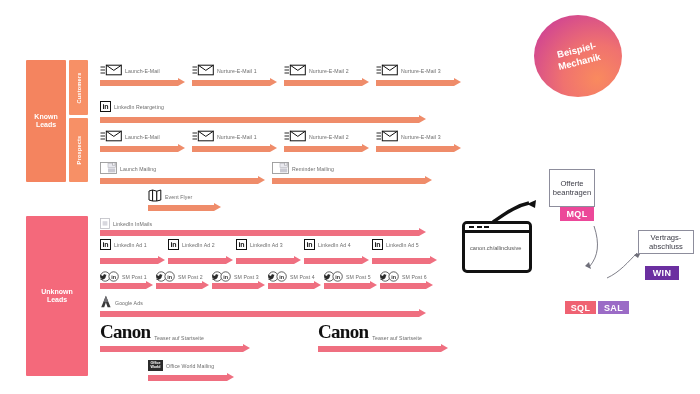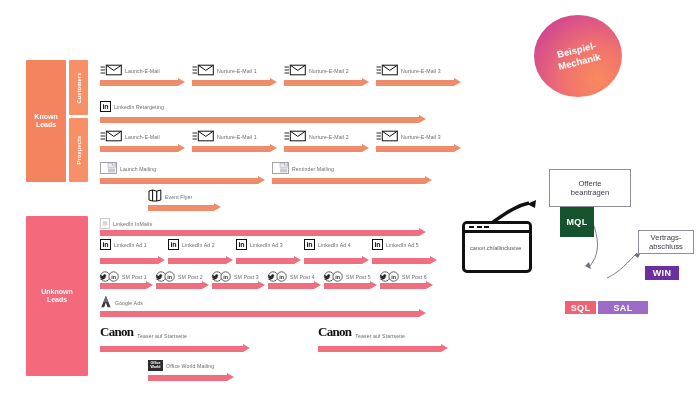--- a/index.html
+++ b/index.html
@@ -32,21 +32,21 @@
 
   
   .ic{display:block;flex:none;}
   .li-badge{width:11px;height:11px;border:1.4px solid #111;background:#fff;
      display:flex;align-items:center;justify-content:center;
      font-weight:bold;font-size:7px;color:#111;line-height:1;box-sizing:border-box;}
   .ow-badge{width:15px;height:11px;background:#2b2b2b;color:#fff;
      display:flex;flex-direction:column;align-items:center;justify-content:center;
      font-size:3.6px;font-weight:bold;line-height:1.05;box-sizing:border-box;}
   .canon-logo{font-family:"Liberation Serif","DejaVu Serif",serif;
-     font-weight:bold;font-size:13px;color:#111;letter-spacing:-.7px;line-height:1;}
+     font-weight:bold;font-size:19px;color:#111;letter-spacing:-.7px;line-height:1;}
 
   
   .nodebox{position:absolute;background:#fff;border:1px solid #8d8d9c;
      display:flex;align-items:center;justify-content:center;text-align:center;
      font-size:7.6px;color:#3c3c46;line-height:1.25;box-sizing:border-box;}
   .badge{position:absolute;display:flex;align-items:center;justify-content:center;
      color:#fff;font-weight:bold;font-size:9px;letter-spacing:.3px;box-sizing:border-box;}
 
   .browser{position:absolute;border:3.2px solid #111;border-radius:5px;
      background:#fff;box-sizing:border-box;overflow:hidden;}
@@ -440,32 +440,32 @@
 
   <div class="browser" style="left:462px;top:221px;width:70px;height:52px;">
     <div class="bar">
       <div class="dot"></div>
       <div class="dot"></div>
       <div class="dot"></div>
     </div>
     <div class="url">canon.ch/allinclusive</div>
   </div>
 
-  <div class="nodebox" style="left:549px;top:169px;width:82px;height:38px;white-space:pre-line;">
+  <div class="nodebox" style="left:549px;top:169px;width:46px;height:38px;white-space:pre-line;">
     <span>Offerte
 beantragen</span>
   </div>
-  <div class="badge" style="left:560px;top:207px;width:34px;height:30px;background:#14532d;">
+  <div class="badge" style="left:560px;top:207px;width:34px;height:14px;background:#ec4899;">
     <span>MQL</span>
   </div>
 
   <div class="badge" style="left:565px;top:301px;width:31px;height:13px;background:#ef6272;">
     <span>SQL</span>
   </div>
-  <div class="badge" style="left:598px;top:301px;width:50px;height:13px;background:#9b6bc6;">
+  <div class="badge" style="left:598px;top:301px;width:31px;height:13px;background:#9b6bc6;">
     <span>SAL</span>
   </div>
 
   <div class="nodebox" style="left:638px;top:230px;width:56px;height:24px;white-space:pre-line;">
     <span>Vertrags-
 abschluss</span>
   </div>
   <div class="badge" style="left:645px;top:266px;width:34px;height:14px;background:#6b2fa0;">
     <span>WIN</span>
   </div>

